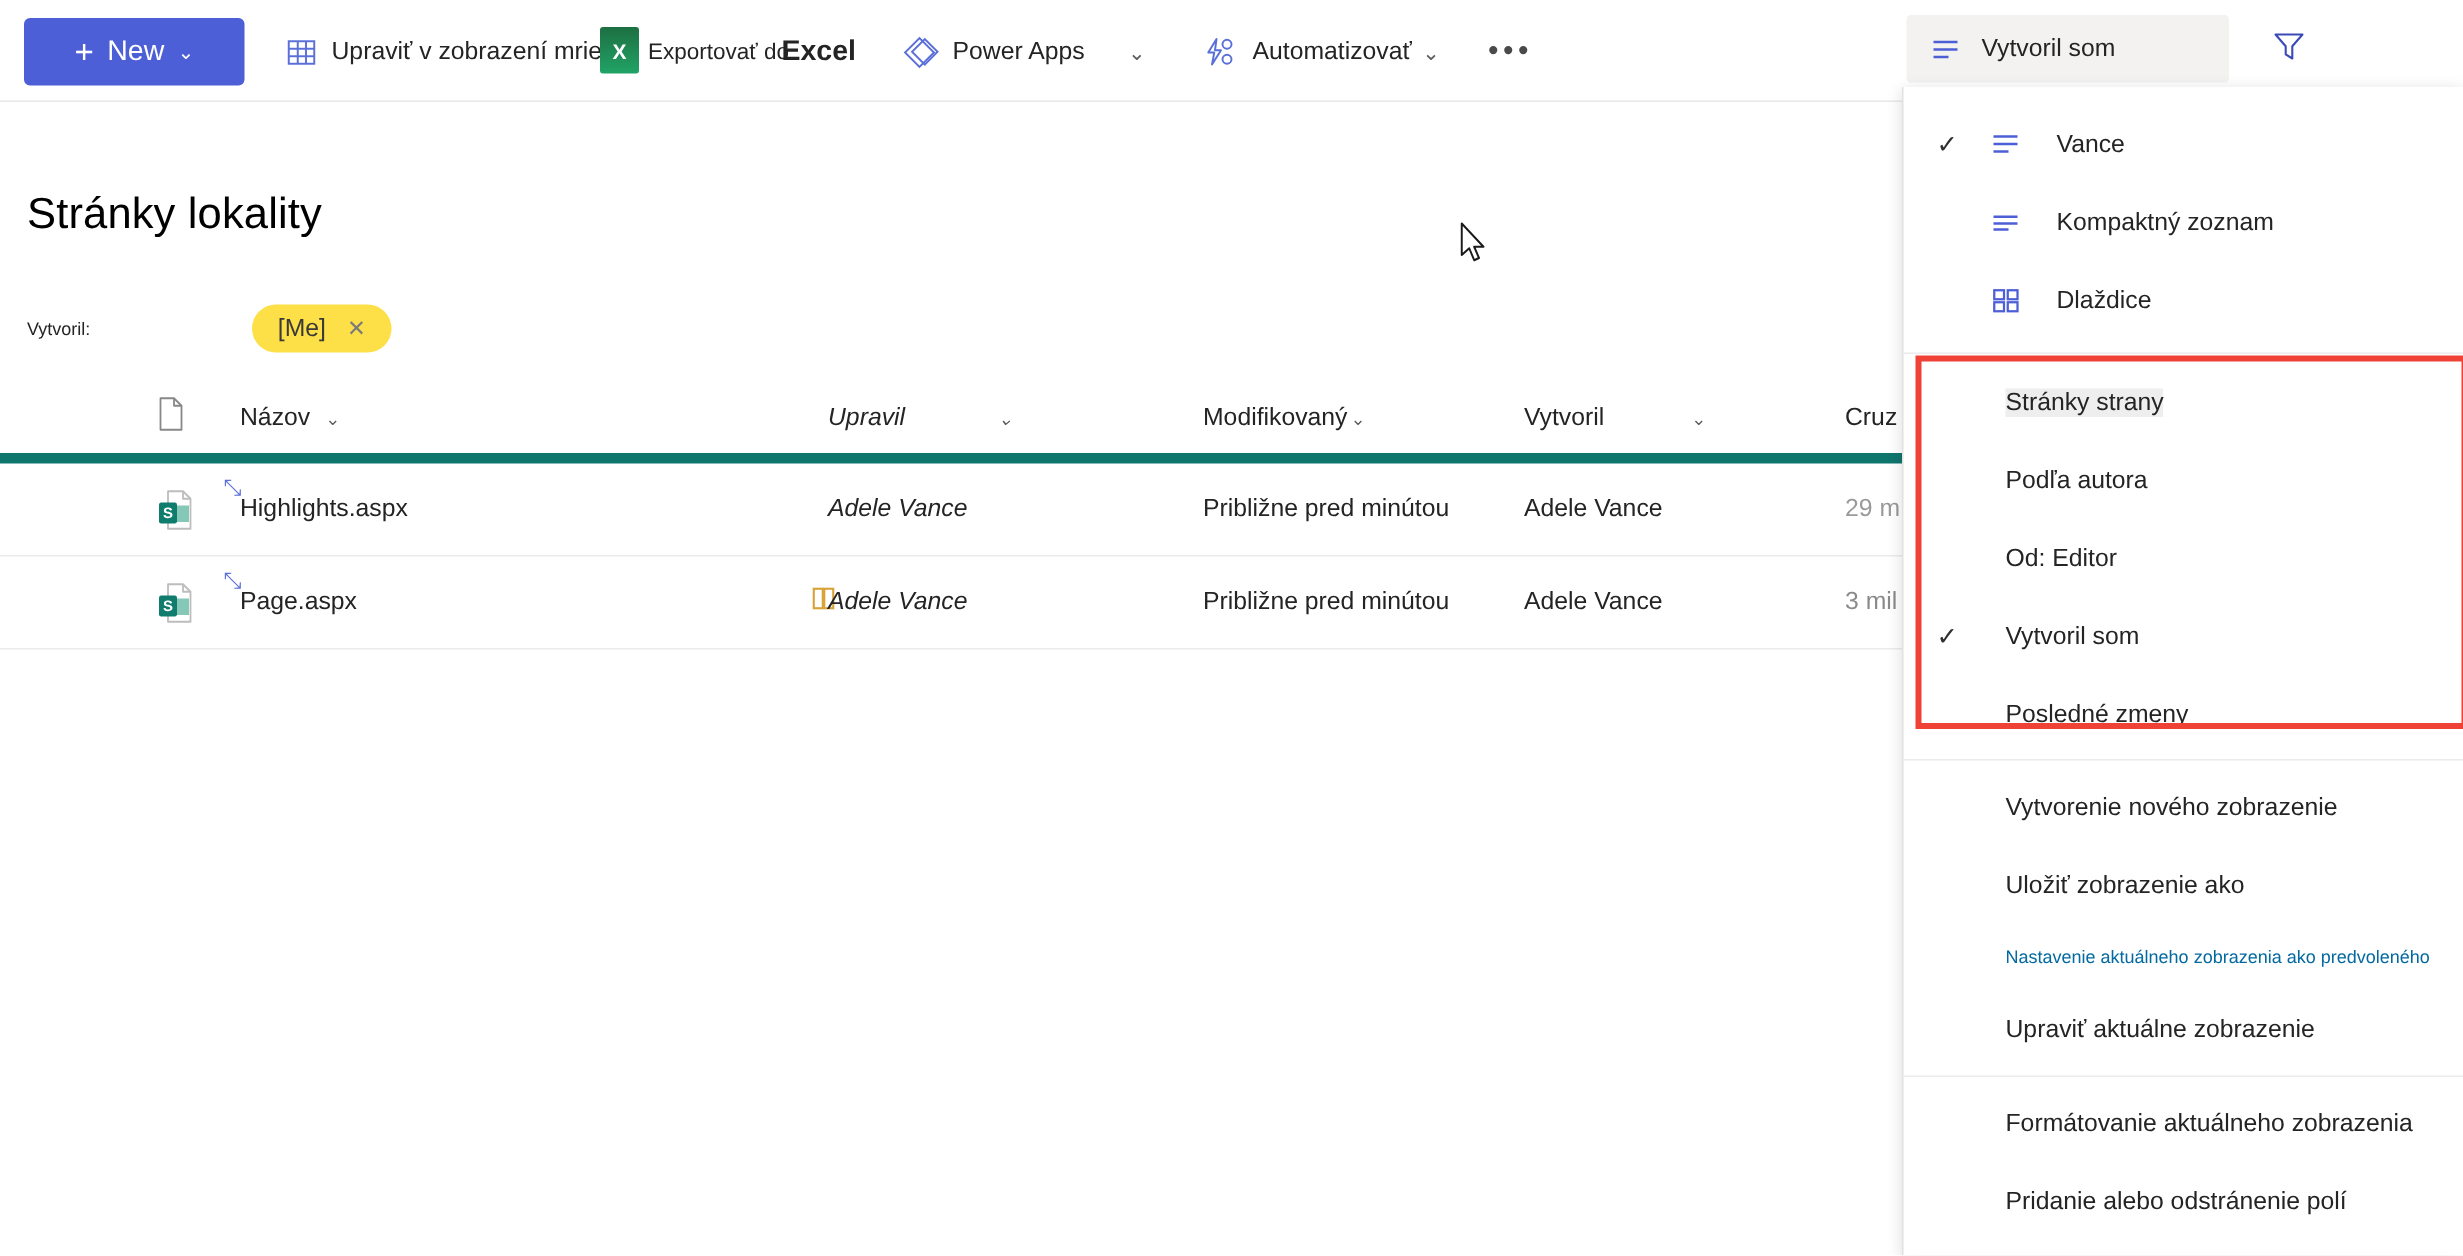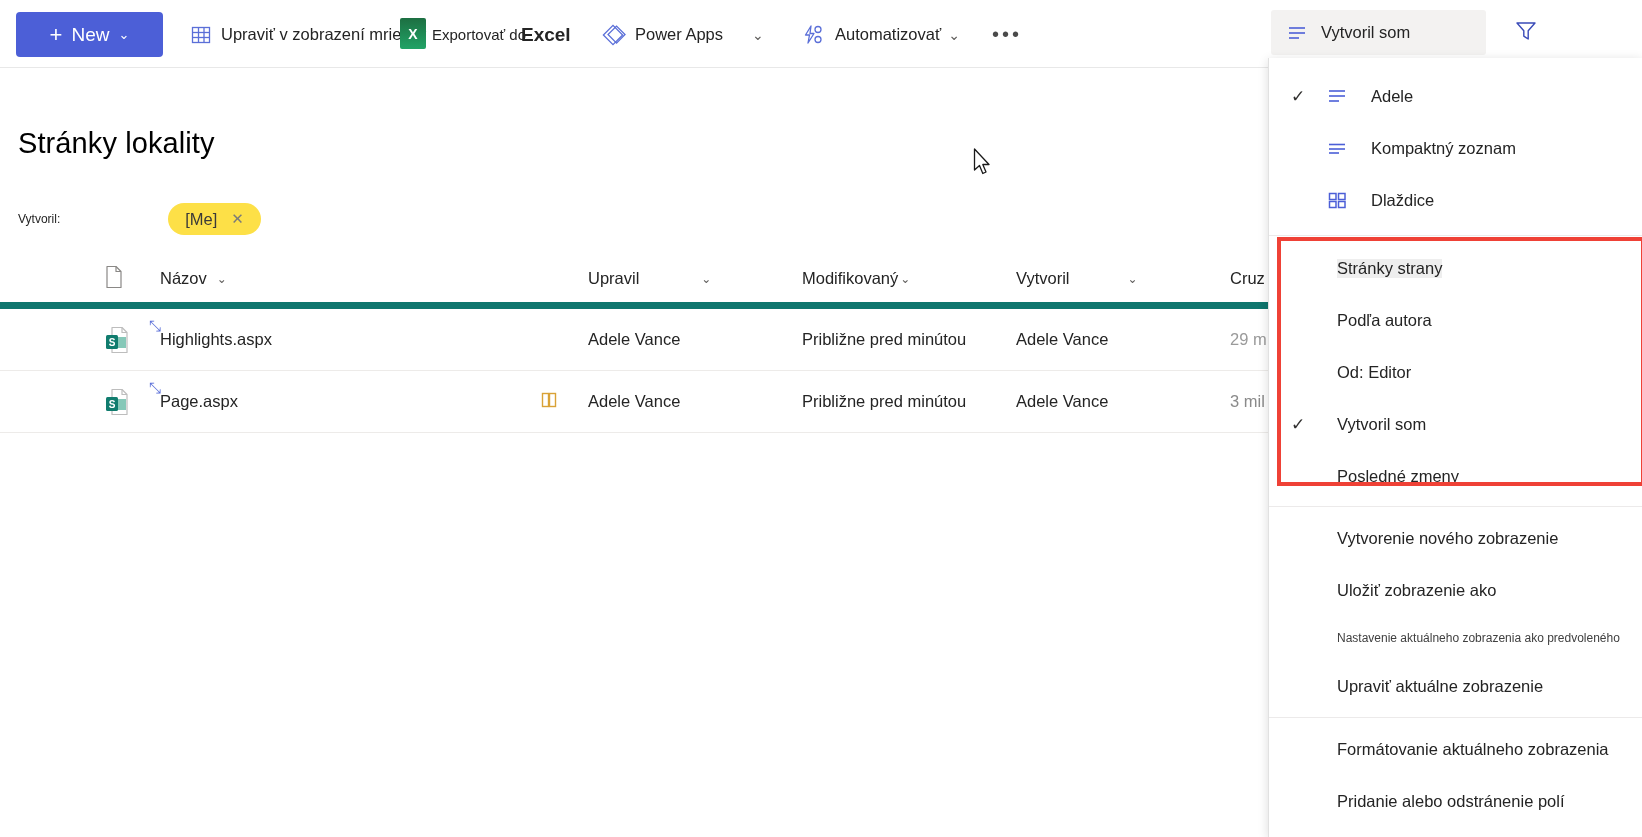--- a/index.html
+++ b/index.html
@@ -163,21 +163,21 @@
   .t-head {
     height: 47px;
     border-bottom: 7px solid #0f766e;
     color: #242424;
     font-size: 16.5px;
   }
   .cell { position: absolute; display: flex; align-items: center; gap: 10px; }
   .c-icon   { left: 104px; }
   .c-name   { left: 160px; }
   .c-flag   { left: 538px; }
-  .c-edited { left: 588px; }
+  .c-edited { left: 552px; font-style: italic; }
   .c-mod    { left: 802px; }
   .c-created{ left: 1016px; }
   .c-cruz   { left: 1230px; }
 
   .sort-chev { color: #605e5c; font-size: 12px; }
   .cell-text { font-size: 16.5px; color: #242424; white-space: nowrap; }
   .cell-text.muted { color: #9a9a9a; }
   .cell-text.muted2 { color: #8a8a8a; }
 
   .sp-page-icon { position: relative; width: 26px; height: 30px; }
@@ -223,21 +223,21 @@
     font-size: 17px;
   }
   .menu-item .mi-icon {
     position: absolute;
     left: 56px;
     display: inline-flex;
     align-items: center;
   }
   .menu-item .mi-label { margin-left: 46px; }
   .menu-item.with-icon .mi-label { margin-left: 80px; }
-  .menu-item.small { height: 44px; font-size: 12px; color: #404040; }
+  .menu-item.small { height: 44px; font-size: 12px; color: #0369a1; }
   .menu-item.small .mi-label { margin-left: 46px; }
   .menu-sep {
     height: 1px;
     background: #eceaea;
     margin: 5px 0 5px 0;
   }
   .menu-spacer { height: 12px; }
   .hl { background: #eeeeee; }
 
   #red-box {
@@ -468,21 +468,21 @@
 
   <div class="menu-item with-icon">
     <span class="check">✓</span>
     <span class="mi-icon">
       <svg width="24" height="24" viewBox="0 0 24 24">
         <line x1="4" y1="7" x2="20" y2="7" stroke="#4c5fd7" stroke-width="1.6"></line>
         <line x1="4" y1="12" x2="20" y2="12" stroke="#4c5fd7" stroke-width="1.6"></line>
         <line x1="4" y1="17" x2="14" y2="17" stroke="#4c5fd7" stroke-width="1.6"></line>
       </svg>
     </span>
-    <span class="mi-label">Adele</span>
+    <span class="mi-label">Vance</span>
   </div>
 
   <div class="menu-item with-icon">
     <span class="mi-icon">
       <svg width="24" height="24" viewBox="0 0 24 24">
         <line x1="4" y1="8.5" x2="20" y2="8.5" stroke="#4c5fd7" stroke-width="1.6"></line>
         <line x1="4" y1="13" x2="20" y2="13" stroke="#4c5fd7" stroke-width="1.6"></line>
         <line x1="4" y1="17" x2="14" y2="17" stroke="#4c5fd7" stroke-width="1.6"></line>
       </svg>
     </span>

